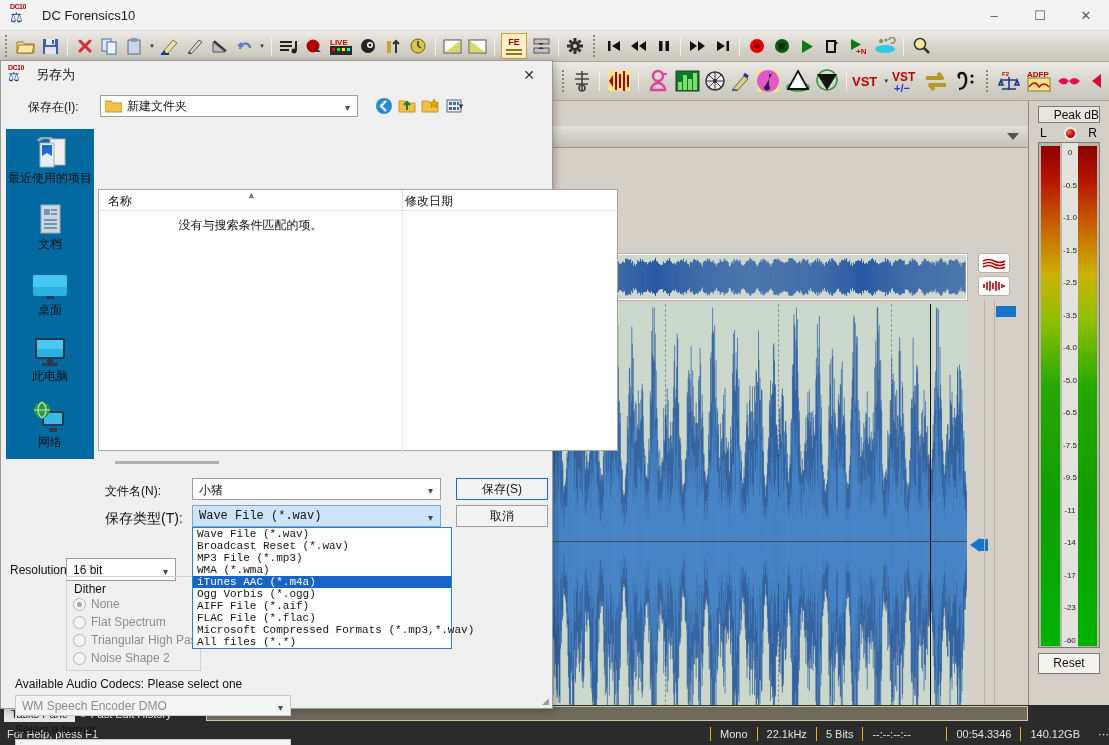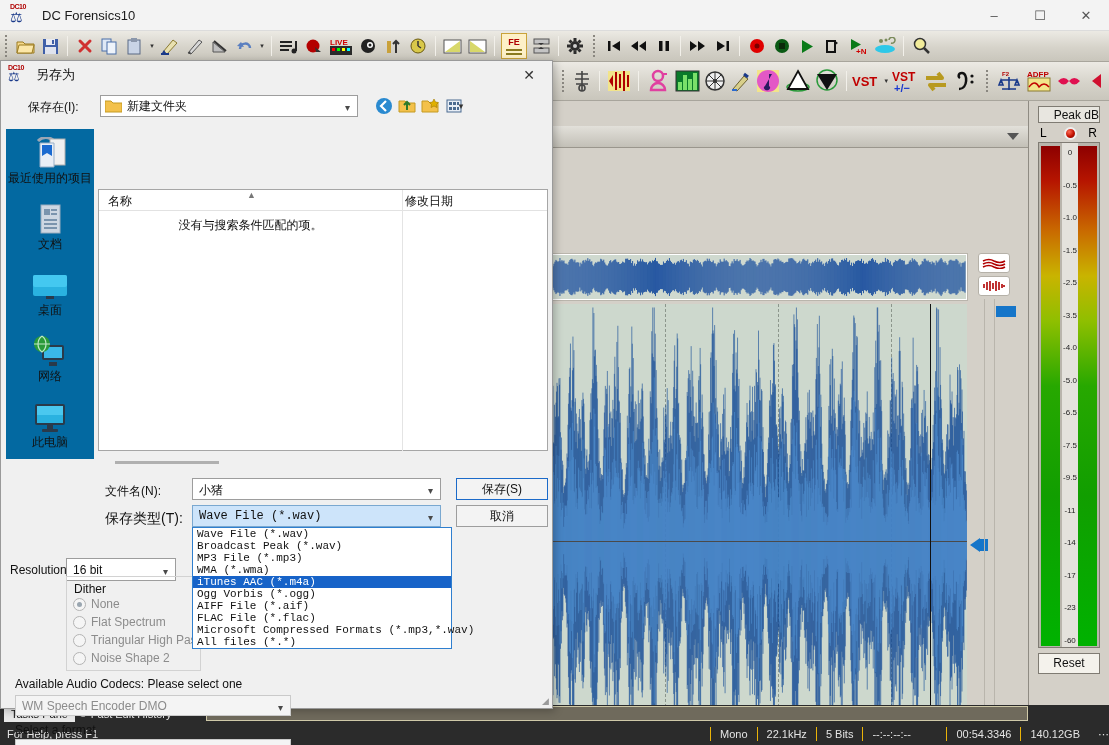--- a/index.html
+++ b/index.html
@@ -172,21 +172,21 @@
             display:flex;align-items:center;justify-content:center; }
 
   .places {
     position: absolute; left: 5px; top: 68px; width: 88px; height: 330px;
     background: #0369a1;
   }
   .place { position: relative; width: 88px; height: 66px; text-align: center; }
   .place .pic { height: 42px; display:flex;align-items:flex-end;justify-content:center; }
   .place .plabel { font-size: 12px; color: #111; line-height: 15px; }
 
-  .filelist { position: absolute; left: 97px; top: 128px; width: 450px; height: 262px;
+  .filelist { position: absolute; left: 97px; top: 128px; width: 520px; height: 262px;
               background: #fff; border: 1px solid #a6a6a6; }
   .fl-head { position: absolute; left: 0; top: 0; width: 100%; height: 21px;
              background: #fff; border-bottom: 1px solid #e2e2e2; }
   .fl-col { position: absolute; top: 3px; font-size: 12px; color: #111; }
   .fl-col.name { left: 9px; }
   .fl-col.date { left: 306px; }
   .fl-sort { position: absolute; left: 148px; top: 0px; font-size: 9px; color: #777; }
   .fl-divider { position: absolute; left: 303px; top: 0; width: 1px; height: 261px; background: #e4e4e4; }
   .fl-empty { position: absolute; left: 0; top: 27px; width: 303px; text-align: center;
               font-size: 12px; color: #111; }
@@ -810,41 +810,41 @@
               <rect x="3" y="6" width="34" height="21" rx="2" fill="#2ab2e0"></rect>
               <rect x="3" y="6" width="34" height="12" rx="2" fill="#44c8f0"></rect>
               <rect x="16" y="27" width="8" height="3" fill="#2a3a4a"></rect>
             </svg>
         </div>
         <div class="plabel">桌面</div>
       </div>
       <div class="place">
         <div class="pic">
           <svg width="40" height="34">
+              <rect x="5" y="3" width="30" height="21" rx="2" fill="#2a3a4a"></rect>
+              <rect x="7" y="5" width="26" height="17" fill="#2ab2e0"></rect>
+              <rect x="7" y="5" width="26" height="9" fill="#4ac8ef"></rect>
+              <rect x="17" y="24" width="6" height="4" fill="#2a3a4a"></rect>
+              <rect x="12" y="28" width="16" height="3" rx="1" fill="#2a3a4a"></rect>
+            </svg>
+        </div>
+        <div class="plabel">此电脑</div>
+      </div>
+      <div class="place">
+        <div class="pic">
+          <svg width="40" height="34">
               <rect x="12" y="10" width="22" height="15" rx="2" fill="#2a3a4a"></rect>
               <rect x="14" y="12" width="18" height="11" fill="#3ab8e8"></rect>
               <circle cx="12" cy="9" r="8" fill="#2a9a3a"></circle>
               <path d="M4 9 h16 M12 1 a10 10 0 0 1 0 16 a10 10 0 0 1 0 -16" stroke="#bfe8c8" fill="none" stroke-width="1.2"></path>
               <rect x="19" y="27" width="8" height="4" fill="#2a3a4a"></rect>
             </svg>
         </div>
         <div class="plabel">网络</div>
       </div>
-      <div class="place">
-        <div class="pic">
-          <svg width="40" height="34">
-              <rect x="5" y="3" width="30" height="21" rx="2" fill="#2a3a4a"></rect>
-              <rect x="7" y="5" width="26" height="17" fill="#2ab2e0"></rect>
-              <rect x="7" y="5" width="26" height="9" fill="#4ac8ef"></rect>
-              <rect x="17" y="24" width="6" height="4" fill="#2a3a4a"></rect>
-              <rect x="12" y="28" width="16" height="3" rx="1" fill="#2a3a4a"></rect>
-            </svg>
-        </div>
-        <div class="plabel">此电脑</div>
-      </div>
     </div>
 
     <div class="filelist">
       <div class="fl-head">
         <div class="fl-col name">名称</div>
         <div class="fl-sort">▲</div>
         <div class="fl-col date">修改日期</div>
       </div>
       <div class="fl-divider"></div>
       <div class="fl-empty">没有与搜索条件匹配的项。</div>
@@ -861,21 +861,21 @@
     <div class="combo-filetype">
       <div class="txt">Wave File (*.wav)</div>
       <div class="combo-caret">▾</div>
     </div>
 
     <div class="btn-save">保存(S)</div>
     <div class="btn-cancel">取消</div>
 
     <div class="dropdown" id="ftdropdown">
         <div class="dd-item">Wave File (*.wav)</div>
-        <div class="dd-item">Broadcast Peak (*.wav)</div>
+        <div class="dd-item">Broadcast Reset (*.wav)</div>
         <div class="dd-item">MP3 File (*.mp3)</div>
         <div class="dd-item">WMA (*.wma)</div>
         <div class="dd-item sel">iTunes AAC (*.m4a)</div>
         <div class="dd-item">Ogg Vorbis (*.ogg)</div>
         <div class="dd-item">AIFF File (*.aif)</div>
         <div class="dd-item">FLAC File (*.flac)</div>
         <div class="dd-item">Microsoft Compressed Formats (*.mp3,*.wav)</div>
         <div class="dd-item">All files (*.*)</div>
       </div>
 

